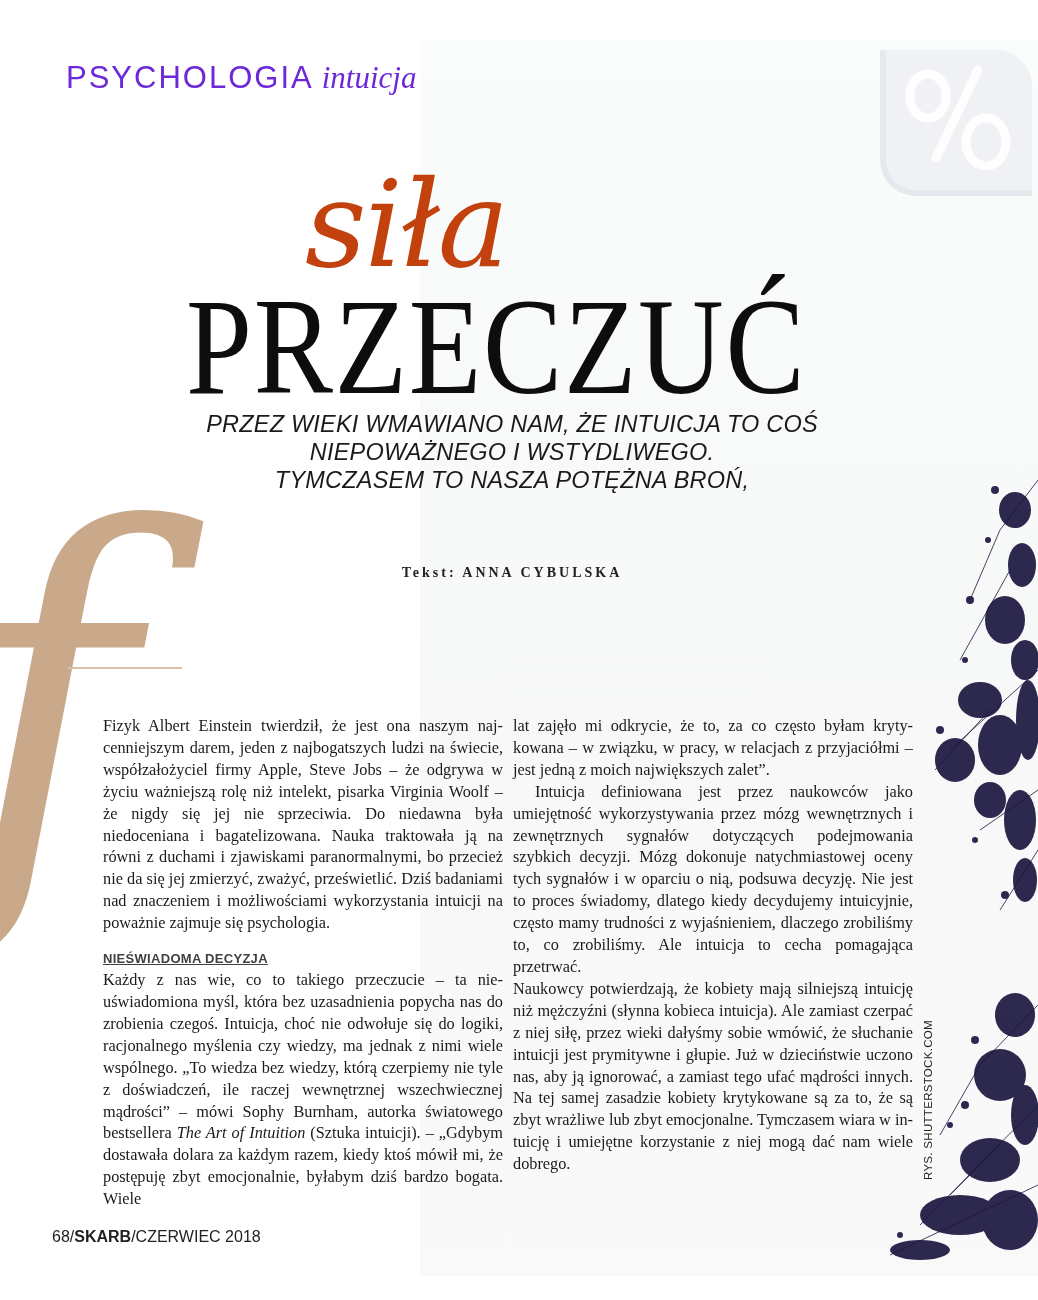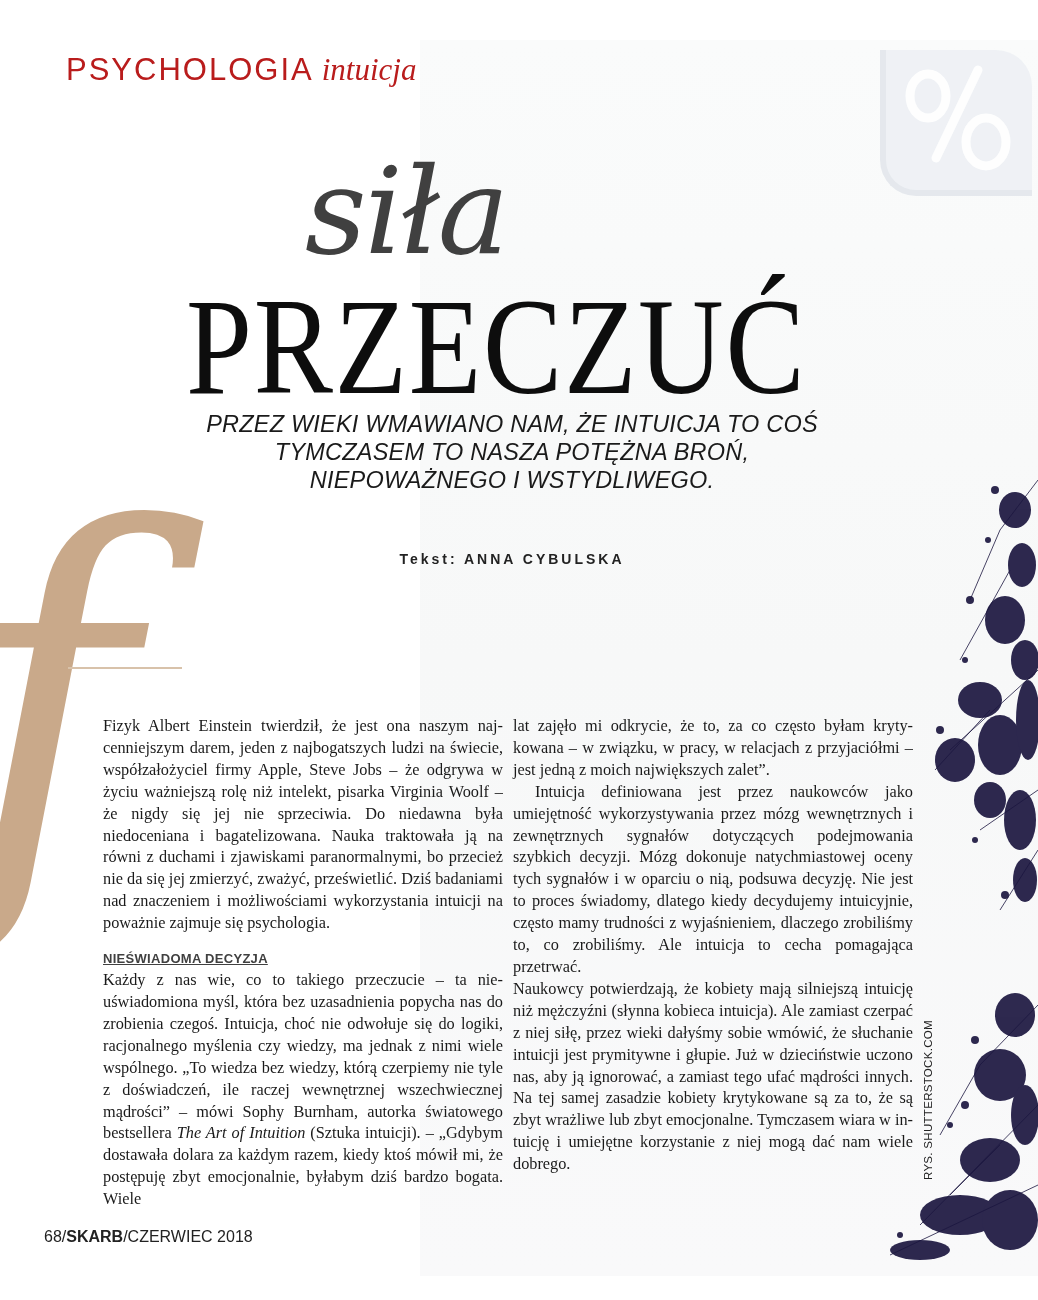--- a/index.html
+++ b/index.html
@@ -7,56 +7,56 @@
     width: 1038px; height: 1300px; position: relative; overflow: hidden;
     background: #ffffff;
     font-family: "Liberation Serif", serif;
     color: #1a1a1a;
   }
   .photo-bg {
     position: absolute; left: 420px; top: 40px; width: 618px; height: 1236px;
     background: linear-gradient(180deg, #fafbfb 0%, #f7f8f8 50%, #f9f9fa 100%);
   }
   .section-label {
-    position: absolute; left: 66px; top: 52px;
+    position: absolute; left: 66px; top: 60px;
     font-family: "Liberation Sans", sans-serif; font-size: 31px;
-    letter-spacing: 2px; color: #b91c1c; font-weight: 300;
+    letter-spacing: 2px; color: #6d28d9; font-weight: 300;
   }
   .section-label .sub {
     font-family: "Liberation Serif", serif; font-style: italic;
     font-size: 31px; letter-spacing: 0; margin-left: 8px;
   }
   .logo-badge {
     position: absolute; left: 880px; top: 50px; width: 146px; height: 140px;
     border-radius: 0 36px 0 36px;
     background: #eef1f5; opacity: 0.9;
     border-left: 6px solid #e3e7ec; border-bottom: 6px solid #e3e7ec;
   }
   .logo-badge svg { position: absolute; left: 0; top: 0; }
   .title-sub {
-    position: absolute; left: 305px; top: 152px;
+    position: absolute; left: 305px; top: 165px;
     font-family: "DejaVu Serif", serif; font-style: italic;
-    font-size: 120px; color: #404040; line-height: 1; letter-spacing: -2px;
+    font-size: 120px; color: #c2410c; line-height: 1; letter-spacing: -2px;
   }
   .title-main {
     position: absolute; left: 186px; top: 278px;
     font-family: "Liberation Serif", serif;
     font-size: 138px; color: #0d0d0d; line-height: 1;
     letter-spacing: 2px; transform: scaleX(0.86); transform-origin: left top;
   }
   .lead {
     position: absolute; left: 180px; top: 410px; width: 664px;
     text-align: center;
     font-family: "Liberation Sans", sans-serif; font-size: 23.5px;
     line-height: 28px; color: #1a1a1a; letter-spacing: 0.2px; font-style: italic;
   }
   .lead div { white-space: nowrap; }
   .byline {
-    position: absolute; left: 180px; top: 551px; width: 664px; text-align: center;
-    font-family: Liberation Sans, sans-serif; font-size: 14px;
+    position: absolute; left: 180px; top: 565px; width: 664px; text-align: center;
+    font-family: Liberation Serif, serif; font-size: 14px;
     font-weight: bold; letter-spacing: 3px; color: #222;
   }
   .dropcap {
     position: absolute; left: -40px; top: 470px;
     font-family: "DejaVu Serif", serif; font-style: italic;
     font-size: 470px; line-height: 1; color: #c9a98a;
   }
   .dropcap-rule {
     position: absolute; left: 68px; top: 667px; width: 114px; height: 2px;
     background: #d8c2aa;
@@ -75,21 +75,21 @@
     font-family: "Liberation Sans", sans-serif; font-weight: bold;
     font-size: 13px; line-height: 21px; letter-spacing: 0.3px; color: #404040; text-decoration: underline;
   }
   .credit {
     position: absolute; left: 922px; top: 1180px;
     transform: rotate(-90deg); transform-origin: left top;
     font-family: "Liberation Sans", sans-serif; font-size: 11.5px;
     letter-spacing: 0.3px; color: #222; white-space: nowrap;
   }
   .folio {
-    position: absolute; left: 44px; top: 1228px;
+    position: absolute; left: 52px; top: 1228px;
     font-family: "Liberation Sans", sans-serif; font-size: 16px; color: #222;
   }
   .folio b { font-weight: bold; }
   .tree { position: absolute; }
 </style>
 </head>
 <body>
 
 <div class="photo-bg"></div>
 
@@ -149,22 +149,22 @@
       <ellipse cx="100" cy="92" rx="20" ry="24"></ellipse>
     </g>
   </svg>
 </div>
 
 <div class="title-sub">siła</div>
 <div class="title-main">PRZECZUĆ</div>
 
 <div class="lead">
   <div>PRZEZ WIEKI WMAWIANO NAM, ŻE INTUICJA TO COŚ</div>
+  <div>NIEPOWAŻNEGO I WSTYDLIWEGO.</div>
   <div>TYMCZASEM TO NASZA POTĘŻNA BROŃ,</div>
-  <div>NIEPOWAŻNEGO I WSTYDLIWEGO.</div>
 </div>
 <div class="byline">Tekst: ANNA CYBULSKA</div>
 
 <div class="dropcap">f</div>
 <div class="dropcap-rule"></div>
 
 <div class="column col-left">
   <p>Fizyk Albert Einstein twierdził, że jest ona naszym naj­cenniejszym darem, jeden z najbogatszych ludzi na świecie, współzałożyciel firmy Apple, Steve Jobs – że odgrywa w życiu ważniejszą rolę niż intelekt, pisarka Virginia Woolf – że nigdy się jej nie sprzeciwia. Do nie­dawna była niedoceniana i bagatelizowana. Nauka traktowała ją na równi z duchami i zjawiskami para­normalnymi, bo przecież nie da się jej zmierzyć, zwa­żyć, prześwietlić. Dziś badaniami nad znaczeniem i możliwościami wykorzystania intuicji na poważnie zajmuje się psychologia.</p>
   <h3>NIEŚWIADOMA DECYZJA</h3>
   <p><span>Każdy z nas wie, co to takiego przeczucie – ta nie­uświadomiona myśl, która bez uzasadnienia popycha nas do zrobienia czegoś. Intuicja, choć nie odwołuje się do logiki, racjonalnego myślenia czy wiedzy, ma jed­nak z nimi wiele wspólnego. „To wiedza bez wiedzy, którą czerpiemy nie tyle z doświadczeń, ile raczej we­wnętrznej wszechwiecznej mądrości” – mówi Sophy Burnham, autorka światowego bestsellera </span><i>The Art of Intuition</i><span> (Sztuka intuicji). – „Gdybym dostawała dolara za każdym razem, kiedy ktoś mówił mi, że postępuję zbyt emocjonalnie, byłabym dziś bardzo bogata. Wiele</span></p>

